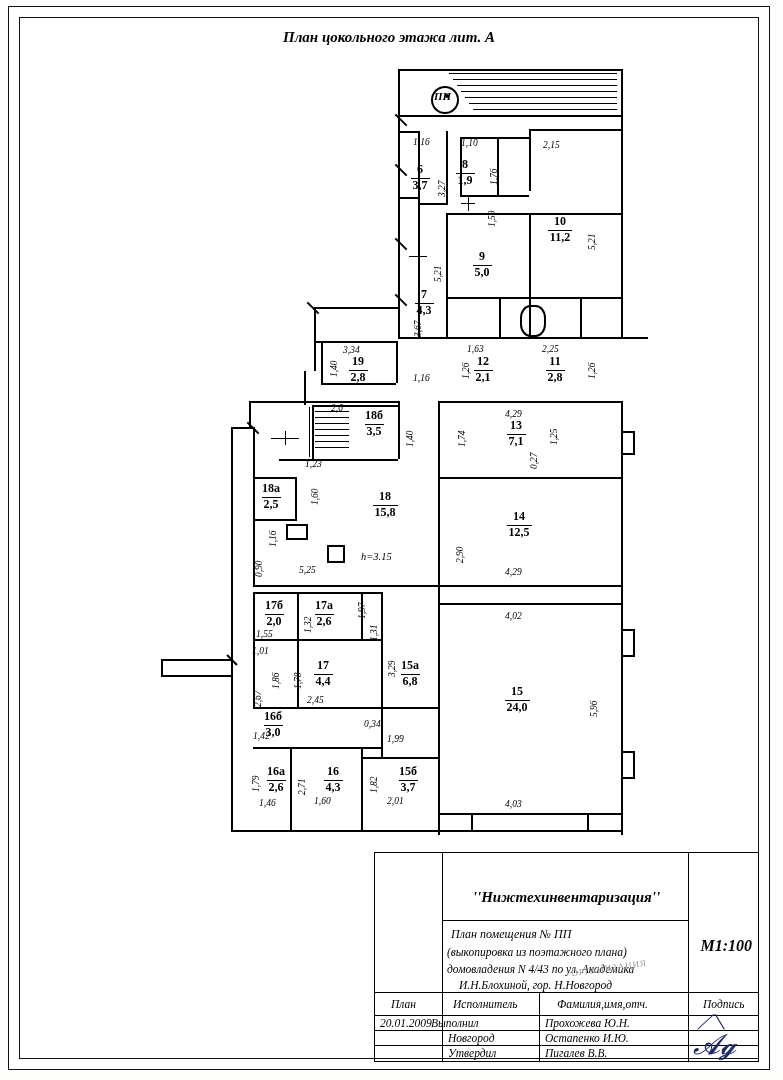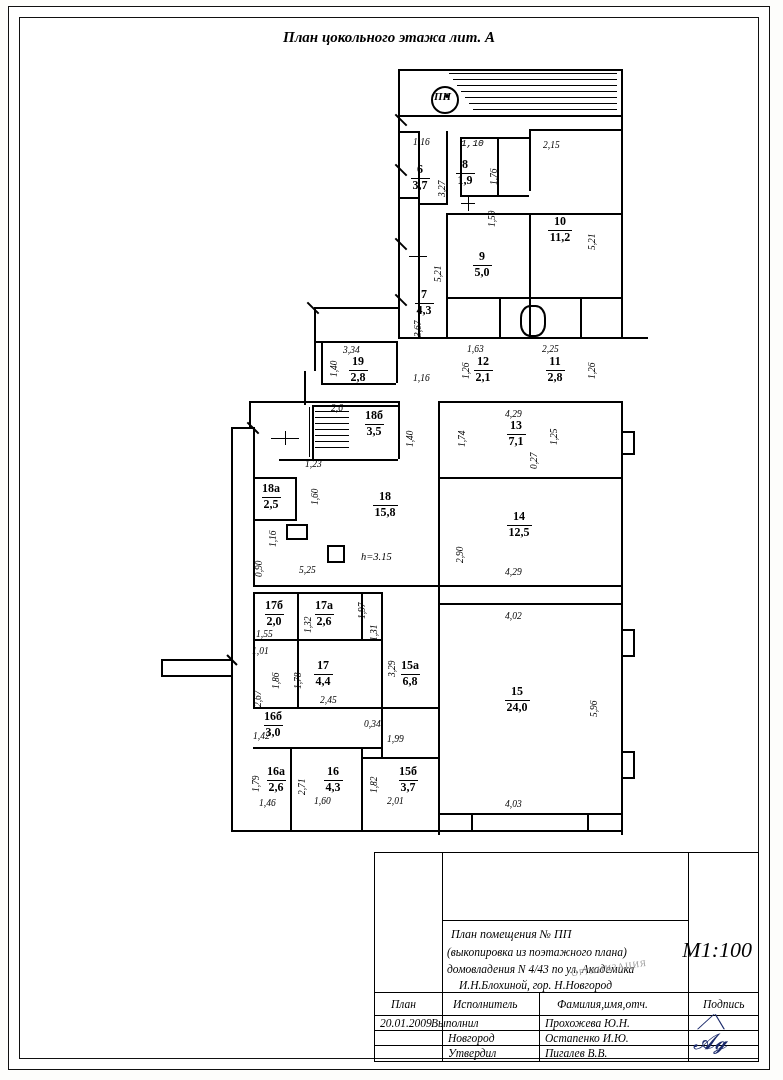--- a/index.html
+++ b/index.html
@@ -33,21 +33,21 @@
   .dim{position:absolute;font-size:9.5px;font-style:italic;white-space:nowrap;}
   .dimv{position:absolute;font-size:9.5px;font-style:italic;white-space:nowrap;
         transform:rotate(-90deg);transform-origin:0 0;}
   .note{position:absolute;font-size:10.5px;font-style:italic;}
   
   #stamp{position:absolute;left:365px;top:845px;width:383px;height:208px;border:1.5px solid #000;}
   #stamp .cell{position:absolute;box-sizing:border-box;border-right:1.5px solid #000;border-bottom:1.5px solid #000;}
   .stxt{position:absolute;font-style:italic;}
   #org{left:0;right:0;top:6px;text-align:center;font-weight:bold;font-size:13px;line-height:1.25;}
   #orgq{left:0;right:0;top:36px;text-align:center;font-weight:bold;font-size:15px;}
-  #scale{position:absolute;right:6px;top:84px;font-weight:normal;font-style:italic;font-size:22px;}
+  #scale{position:absolute;right:6px;top:84px;font-weight:bold;font-style:italic;font-size:16px;}
   .srow{position:absolute;font-style:italic;font-size:11.5px;}
   #stampwatermark{position:absolute;left:196px;top:110px;font-size:9px;color:#9a9a9a;letter-spacing:1px;
      transform:rotate(-8deg);}
   .circ{position:absolute;border:2px solid #000;border-radius:50%;}
   .sq{position:absolute;border:2px solid #000;}
   .sign{position:absolute;font-family:"Liberation Serif",serif;font-style:italic;color:#1b2a6b;}
   .punch{position:absolute;border:1px solid #cfcfcf;border-radius:50%;background:#f3f3f3;}
 </style>
 </head>
 <body>
@@ -282,32 +282,32 @@
       <div class="a">3,5</div>
     </div>
     <div class="room" style="left:330px;top:348px;width:38px;">
       <div class="n">19</div>
       <div class="a">2,8</div>
     </div>
 
     <div class="note" style="left:352px;top:544px;">h=3.15</div>
 
     <div class="dim" style="left:404px;top:130px;">1,16</div>
-    <div class="dim" style="left:452px;top:131px;font-family:Liberation Mono, monospace;">1,10</div>
+    <div class="dim" style="left:452px;top:131px;">1,10</div>
     <div class="dim" style="left:534px;top:133px;">2,15</div>
     <div class="dim" style="left:334px;top:338px;">3,34</div>
     <div class="dim" style="left:404px;top:366px;">1,16</div>
     <div class="dim" style="left:296px;top:452px;">1,23</div>
     <div class="dim" style="left:290px;top:558px;">5,25</div>
     <div class="dim" style="left:496px;top:402px;">4,29</div>
     <div class="dim" style="left:496px;top:560px;">4,29</div>
     <div class="dim" style="left:496px;top:604px;">4,02</div>
     <div class="dim" style="left:496px;top:792px;">4,03</div>
     <div class="dim" style="left:247px;top:622px;">1,55</div>
-    <div class="dim" style="left:311px;top:688px;">2,45</div>
+    <div class="dim" style="left:298px;top:688px;">2,45</div>
     <div class="dim" style="left:355px;top:712px;">0,34</div>
     <div class="dim" style="left:378px;top:727px;">1,99</div>
     <div class="dim" style="left:305px;top:789px;">1,60</div>
     <div class="dim" style="left:378px;top:789px;">2,01</div>
     <div class="dim" style="left:250px;top:791px;">1,46</div>
     <div class="dim" style="left:458px;top:337px;">1,63</div>
     <div class="dim" style="left:533px;top:337px;">2,25</div>
     <div class="dim" style="left:322px;top:396px;">2,6</div>
     <div class="dim" style="left:243px;top:639px;">1,01</div>
     <div class="dim" style="left:244px;top:724px;">1,42</div>
@@ -340,20 +340,21 @@
     <div class="dimv" style="left:360px;top:786px;">1,82</div>
     <div class="dimv" style="left:242px;top:785px;">1,79</div>
     <div class="dimv" style="left:580px;top:710px;">5,96</div>
 
     <div id="stamp">
       <div class="cell" style="left:0;top:0;width:68px;height:140px;"></div>
       <div class="cell" style="left:68px;top:0;width:246px;height:68px;border-right:1.5px solid #000;"></div>
       <div class="cell" style="left:68px;top:68px;width:246px;height:72px;"></div>
       <div class="cell" style="left:314px;top:0;width:69px;height:140px;border-right:none;"></div>
 
+      <div class="stxt" id="orgq">''Нижтехинвентаризация''</div>
 
       <div class="stxt" style="left:76px;top:74px;font-size:12px;">План   помещения № ПП</div>
       <div class="stxt" style="left:72px;top:93px;font-size:11.5px;">(выкопировка из поэтажного плана)</div>
       <div class="stxt" style="left:72px;top:110px;font-size:11.5px;">домовладения N 4/43 по ул. Академика</div>
       <div class="stxt" style="left:84px;top:126px;font-size:11.5px;">И.Н.Блохиной, гор. Н.Новгород</div>
       <div id="scale">М1:100</div>
       <div id="stampwatermark">ОРГАНИЗАЦИЯ</div>
 
       <div class="cell" style="left:0;top:140px;width:68px;height:23px;"></div>
       <div class="cell" style="left:68px;top:140px;width:97px;height:23px;"></div>
@@ -380,17 +381,17 @@
       <div class="srow" style="left:170px;top:179px;">Остапенко И.Ю.</div>
 
       <div class="cell" style="left:0;top:193px;width:68px;height:15px;border-bottom:none;"></div>
       <div class="cell" style="left:68px;top:193px;width:97px;height:15px;border-bottom:none;"></div>
       <div class="cell" style="left:165px;top:193px;width:149px;height:15px;border-bottom:none;"></div>
       <div class="cell" style="left:314px;top:193px;width:69px;height:15px;border-right:none;border-bottom:none;"></div>
       <div class="srow" style="left:73px;top:194px;">Утвердил</div>
       <div class="srow" style="left:170px;top:194px;">Пигалев В.В.</div>
 
       <div class="sign" style="left:322px;top:158px;font-size:20px;">⟋⟍</div>
-      <div class="sign" style="left:318px;top:176px;font-size:22px;">𝓐𝓰</div>
+      <div class="sign" style="left:318px;top:176px;font-size:28px;">𝓐𝓰</div>
     </div>
 
   </div>
 </div>
 
 </body></html>

